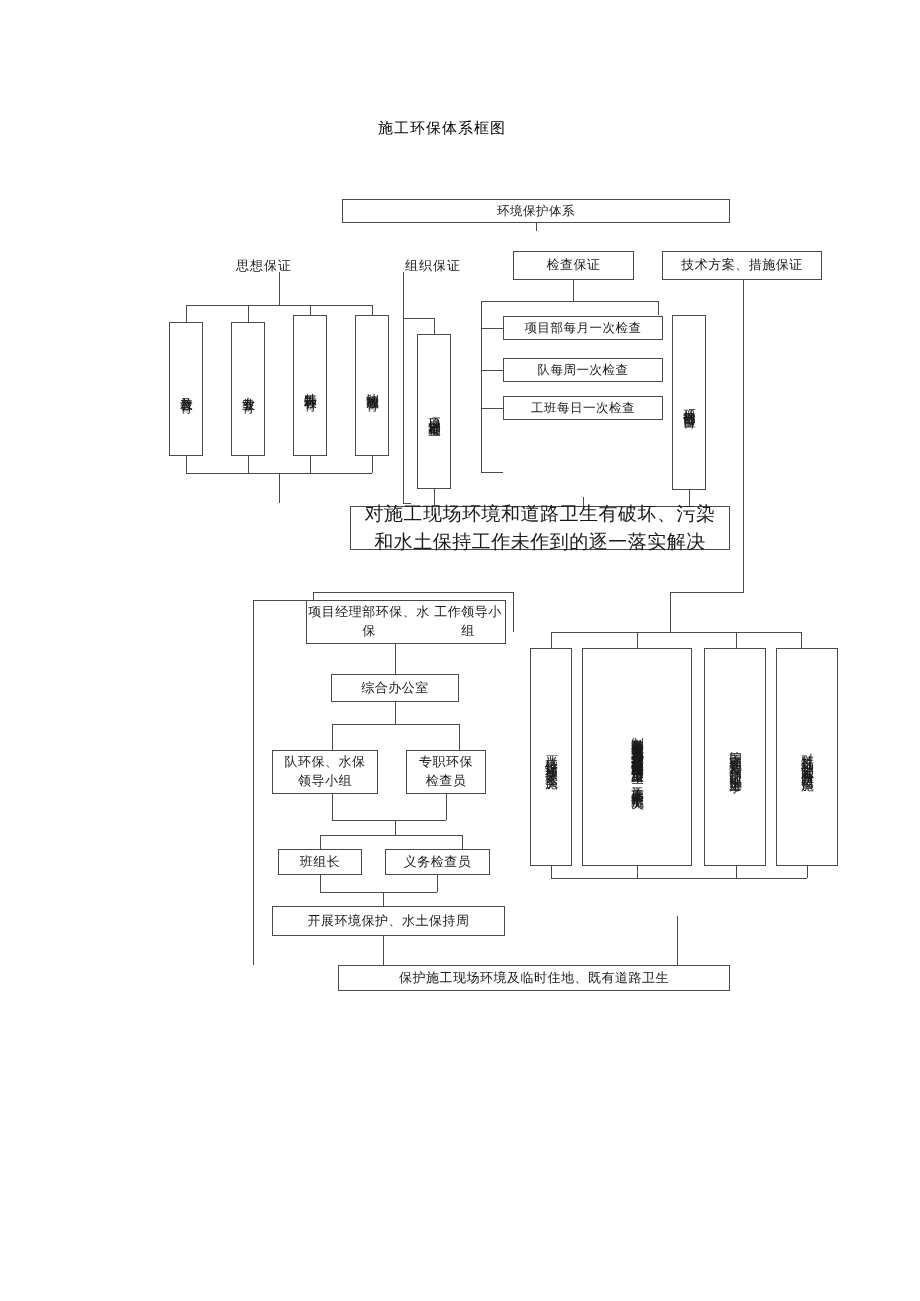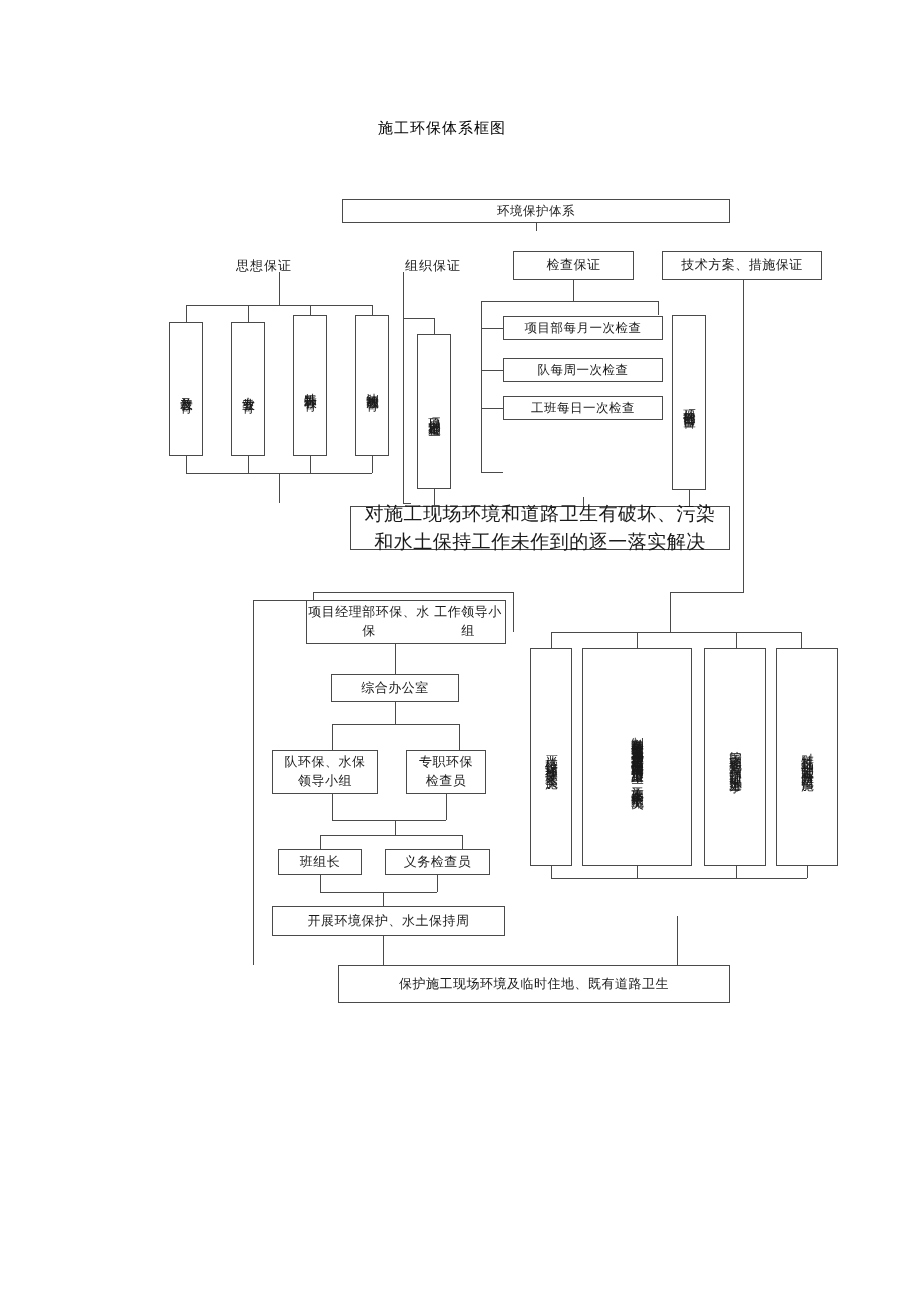--- a/index.html
+++ b/index.html
@@ -250,17 +250,17 @@
   </div>
 
   <div class="v" style="left:551px; top:866px; height:12px;"></div>
   <div class="v" style="left:637px; top:866px; height:12px;"></div>
   <div class="v" style="left:736px; top:866px; height:12px;"></div>
   <div class="v" style="left:807px; top:866px; height:12px;"></div>
   <div class="h" style="left:551px; top:878px; width:256px;"></div>
 
   <div class="v" style="left:677px; top:916px; height:49px;"></div>
 
-  <div class="bx" style="left:338px; top:965px; width:392px; height:38px; font-size:13px;">
+  <div class="bx" style="left:338px; top:965px; width:392px; height:26px; font-size:13px;">
     <span>保护施工现场环境及临时住地、既有道路卫生</span>
   </div>
 
 </div>
 
 </body></html>

